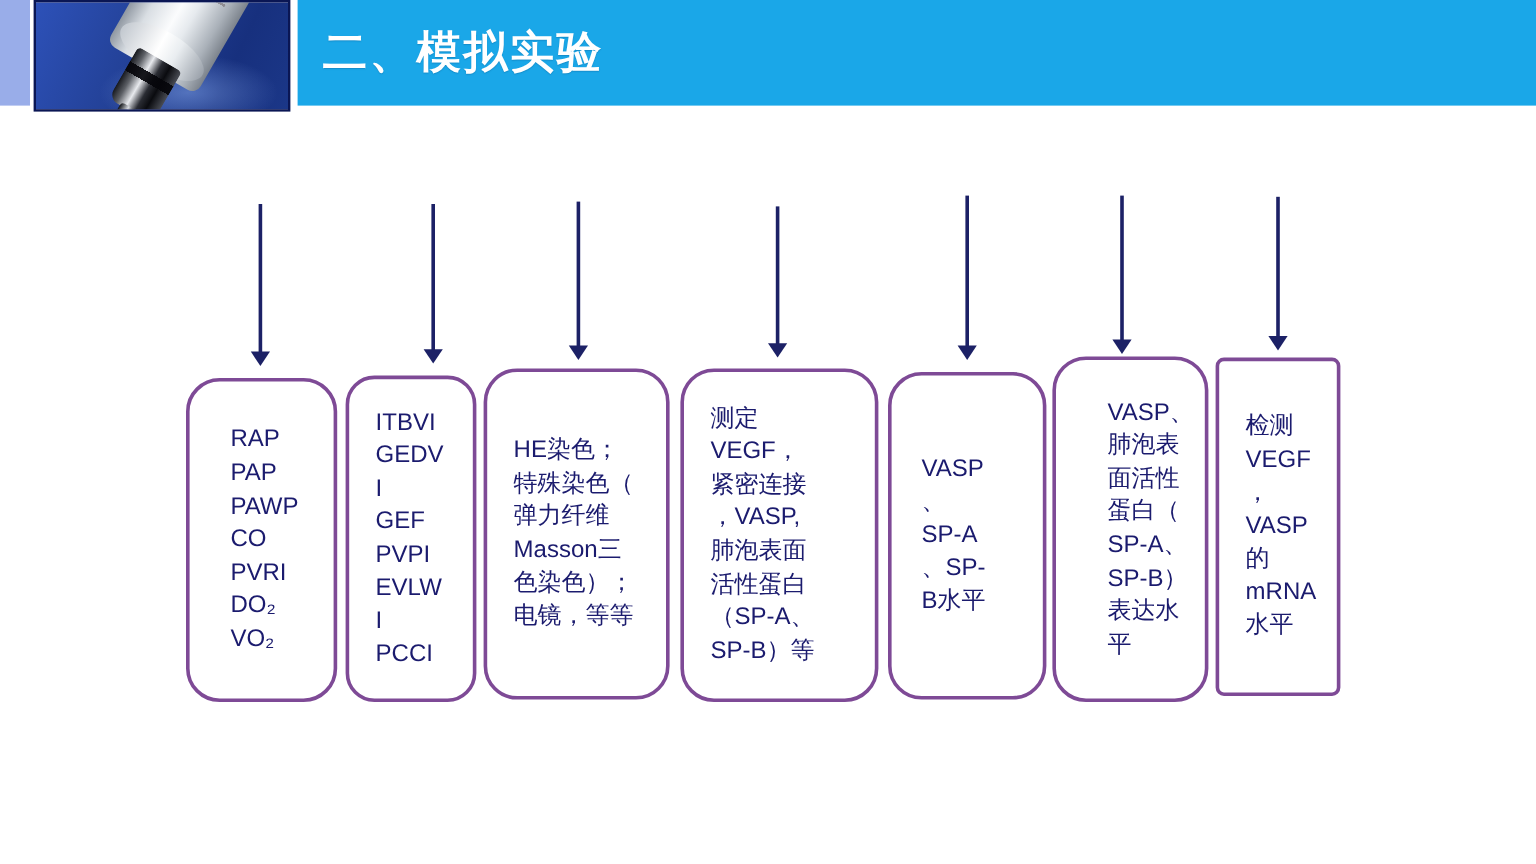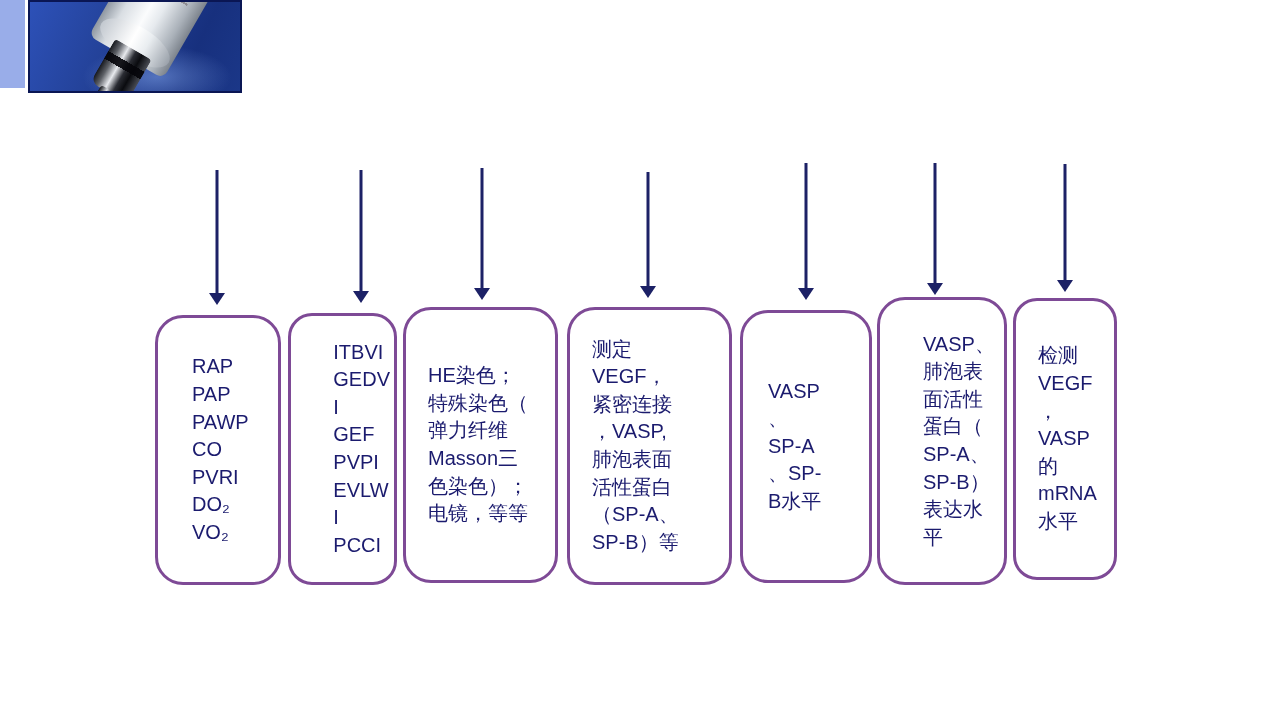--- a/index.html
+++ b/index.html
@@ -93,43 +93,46 @@
     border:3px solid var(--box-border,#7e4a96);
     border-radius:28px;
     background:#ffffff;
     display:flex; align-items:center;
     color:var(--box-text,#1b1b6e);
     font-size:20px; line-height:1.38;
   }
   .flow-box .box-text { white-space:pre-line; padding:0 4px 0 22px; }
   .b1 { left:155px;  top:315px; width:126px; height:270px; }
   .b1 .box-text { padding-left:34px; }
-  .b2 { left:288px;  top:313px; width:109px; height:272px; border-radius:24px;justify-content:flex-end; }
+  .b2 { left:288px;  top:313px; width:109px; height:272px; border-radius:24px; }
   .b3 { left:403px;  top:307px; width:155px; height:276px; }
   .b4 { left:567px;  top:307px; width:165px; height:278px; }
   .b5 { left:740px;  top:310px; width:132px; height:273px; }
   .b5 .box-text { padding-left:25px; }
   .b6 { left:877px;  top:297px; width:130px; height:288px;padding-left:28px; }
   .b6 .box-text { padding-left:15px; }
-  .b7 { left:1013px; top:298px; width:104px; height:282px; border-radius:24px; }
+  .b7 { left:1013px; top:298px; width:104px; height:282px; border-radius:7px; }
 </style>
 </head>
 <body>
 
 <div class="slide">
 
   <div class="accent-strip"></div>
 
   <div class="photo">
     <div class="glow"></div>
     <div class="barrel"></div>
     <div class="ferrule"></div>
     <div class="tip"></div>
   </div>
 
+  <div class="header-bar">
+    <div class="slide-title">二、模拟实验</div>
+  </div>
 
   <div class="arrow a1"></div>
   <div class="arrow a2"></div>
   <div class="arrow a3"></div>
   <div class="arrow a4"></div>
   <div class="arrow a5"></div>
   <div class="arrow a6"></div>
   <div class="arrow a7"></div>
 
   <div class="flow-box b1">

